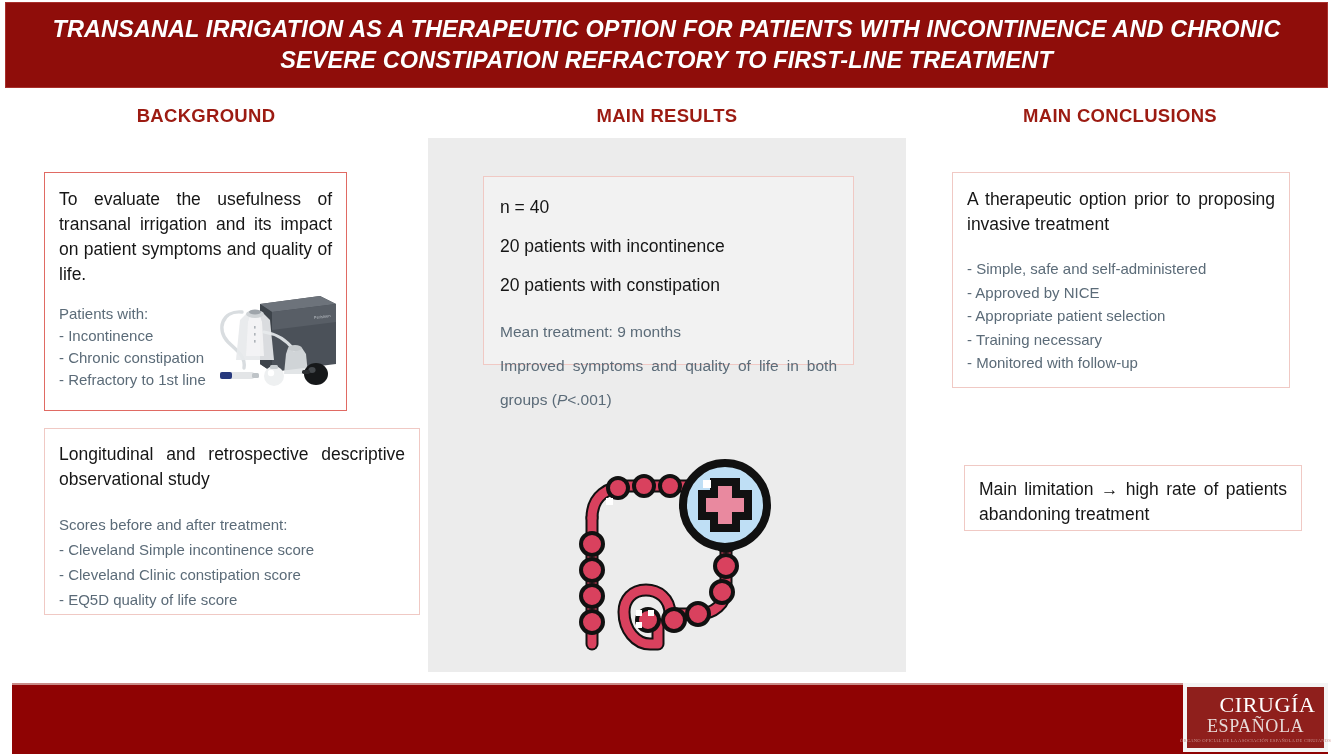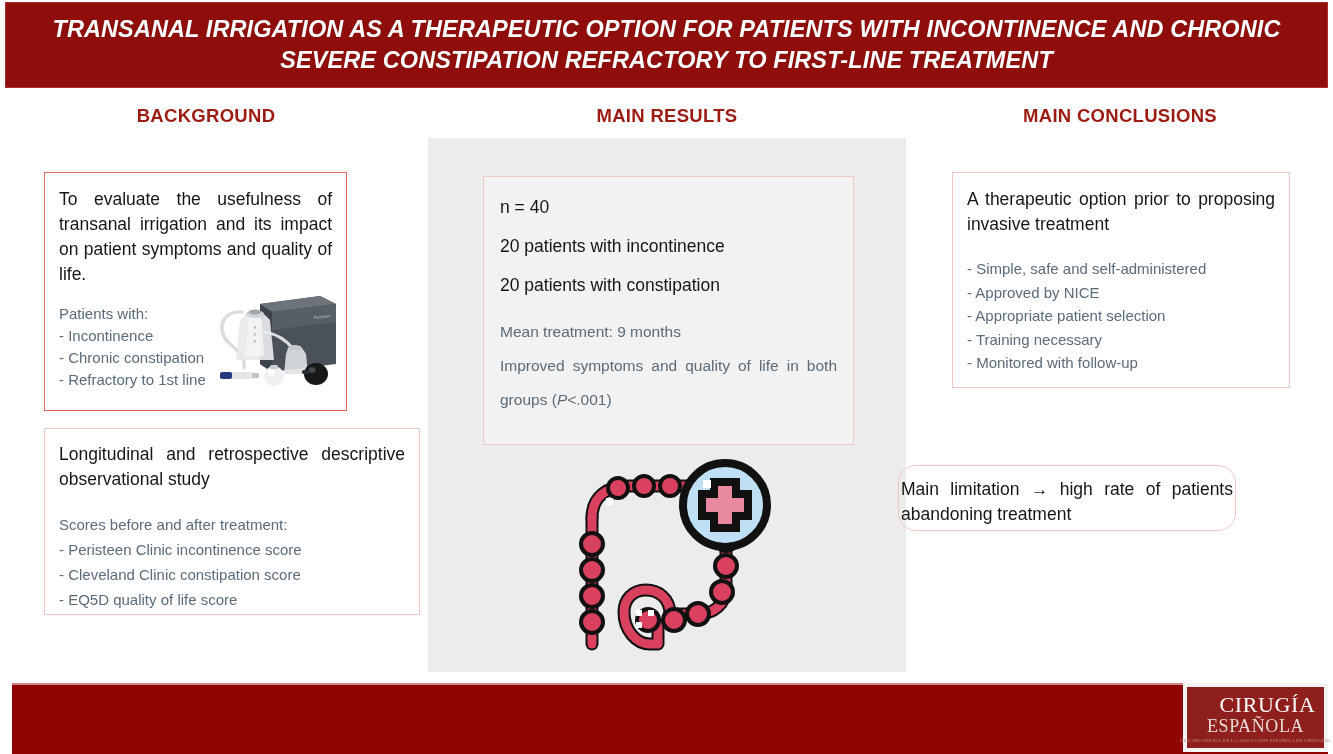--- a/index.html
+++ b/index.html
@@ -101,21 +101,21 @@
   #design-soft { margin-top: 20px; }
   #design-soft .soft-line { line-height: 25px; }
 
   
   #results-panel {
     position: absolute;
     left: 428px; top: 138px; width: 478px; height: 534px;
     background: #ececec;
   }
   #box-results {
-    left: 483px; top: 176px; width: 371px; height: 269px;
+    left: 483px; top: 176px; width: 371px; height: 189px;
     background: #f2f2f2;
     padding: 18px 16px 10px 16px;
   }
   #results-strong .strong-line {
     margin-bottom: 15px;
     white-space: nowrap;
     font-size: 17.5px;
     line-height: 24px;
     color: #161616;
     text-align: left;
@@ -148,23 +148,22 @@
   
   #box-conclusion {
     left: 952px; top: 172px; width: 338px; height: 216px;
     padding: 14px 14px 8px 14px;
   }
   #conclusion-statement { margin: 0; }
   #conclusion-soft { margin-top: 20px; }
   #conclusion-soft .soft-line { line-height: 23.5px; }
 
   #box-limitation {
-    left: 898px; top: 465px; width: 338px; height: 66px;
-    padding: 11px 2px;
-    border-radius: 18px;
+    left: 964px; top: 465px; width: 338px; height: 66px;
+    padding: 11px 14px;
   }
   #limitation-statement { margin: 0; }
 
   
   #footer-bar {
     position: absolute;
     left: 12px; top: 683px; width: 1316px; height: 69px;
     background: #8f0303;
     border-top: 2px solid #c98b88;
   }
@@ -267,21 +266,21 @@
     <div class="soft-line">- Incontinence</div>
     <div class="soft-line">- Chronic constipation</div>
     <div class="soft-line">- Refractory to 1st line</div>
   </div>
 </div>
 
 <div class="panel-box" id="box-design">
   <p class="box-strong" id="design-statement">Longitudinal and retrospective descriptive observational study</p>
   <div class="box-soft" id="design-soft">
     <div class="soft-line">Scores before and after treatment:</div>
-    <div class="soft-line">- Peristeen Clinic incontinence score</div>
+    <div class="soft-line">- Cleveland Simple incontinence score</div>
     <div class="soft-line">- Cleveland Clinic constipation score</div>
     <div class="soft-line">- EQ5D quality of life score</div>
   </div>
 </div>
 
 <div id="results-panel"></div>
 
 <div class="panel-box" id="box-results">
   <div id="results-strong">
     <div class="strong-line">n = 40</div>

